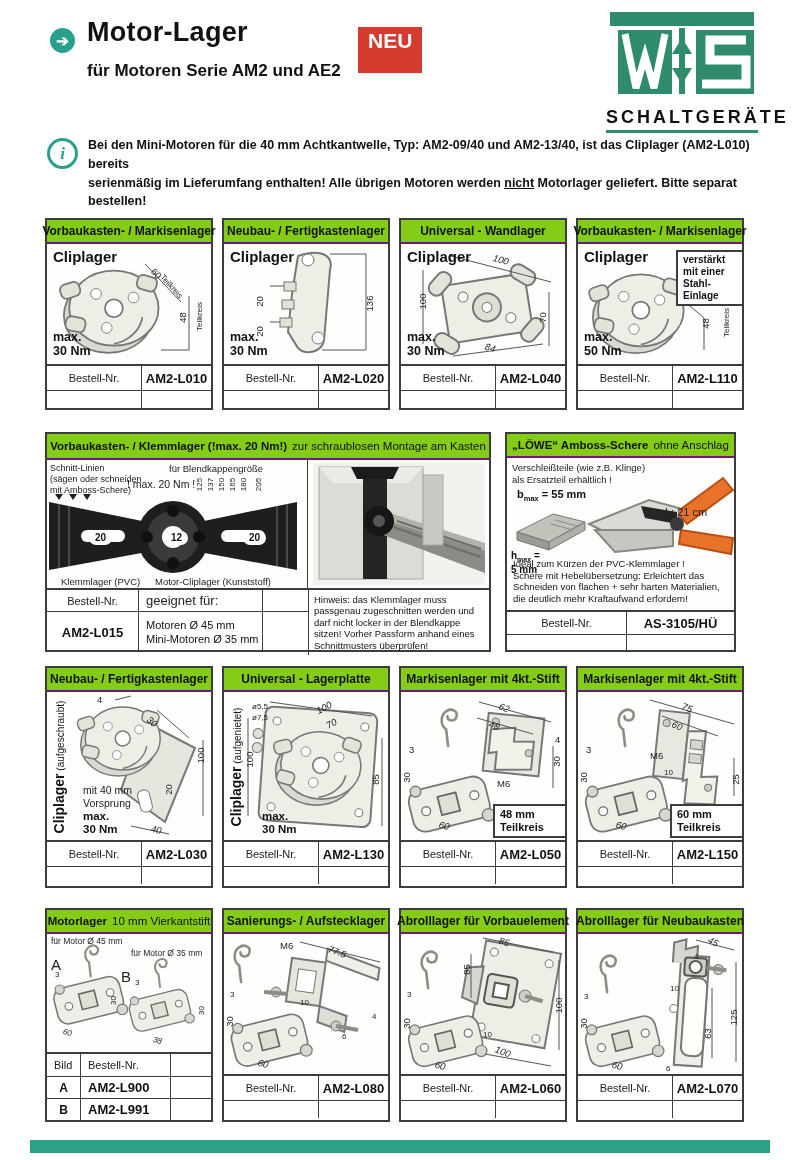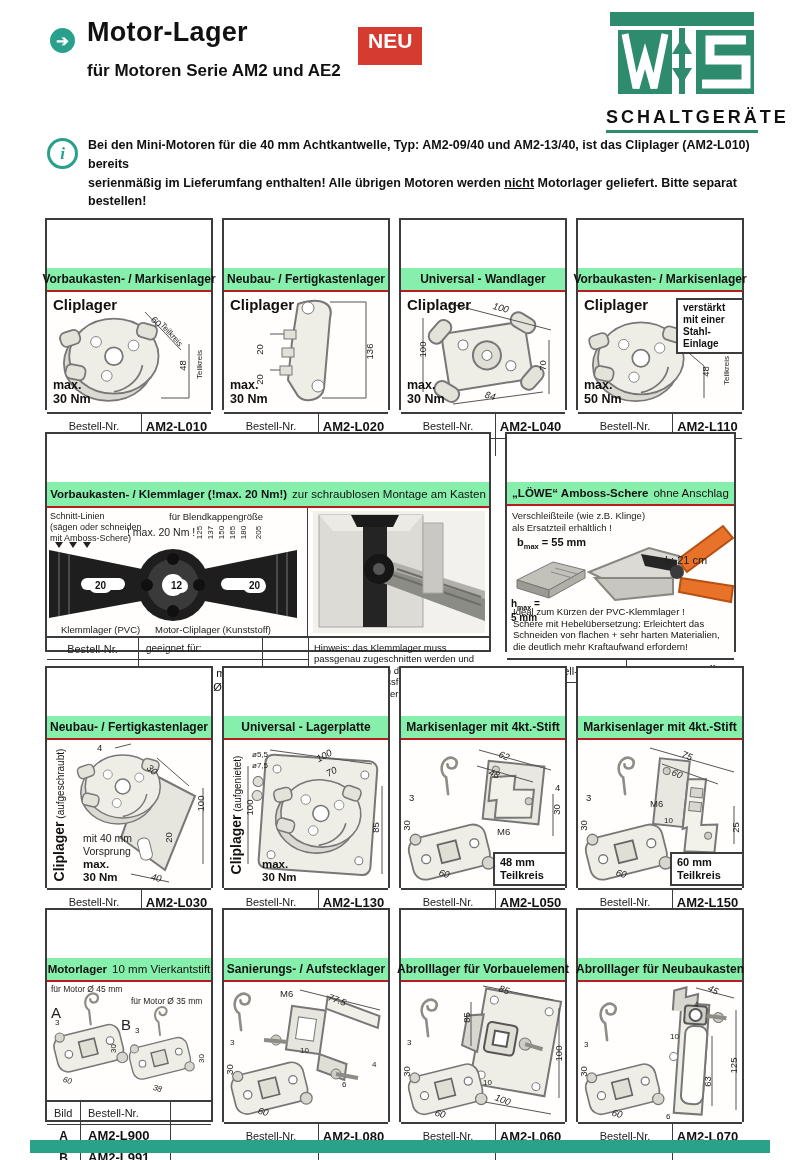--- a/index.html
+++ b/index.html
@@ -7,36 +7,36 @@
   .page{position:relative;width:800px;height:1160px;background:#fff;overflow:hidden;}
   .abs{position:absolute;}
 
   
   .arrow-circle{position:absolute;left:50px;top:28px;width:25px;height:25px;border-radius:50%;
     background:#29a08b;color:#fff;display:flex;align-items:center;justify-content:center;
     font-size:15px;font-weight:bold;}
   .title{position:absolute;left:87px;top:17px;font-size:27px;font-weight:bold;letter-spacing:.3px;}
   .subtitle{position:absolute;left:87px;top:61px;font-size:17px;font-weight:bold;}
   .neu{position:absolute;left:358px;top:27px;background:#d63b2f;color:#fff;font-weight:bold;
-    font-size:21px;padding:2px 10px 12px 10px;}
+    font-size:21px;padding:2px 10px 20px 10px;}
   .logo{position:absolute;left:606px;top:12px;width:152px;}
   .logo-caption{font-size:18px;font-weight:bold;letter-spacing:3px;color:#111;margin-top:3px;white-space:nowrap;}
   .logo-bar{height:3px;background:#2e8b6d;margin-top:2px;}
 
   
   .info-icon{position:absolute;left:47px;top:138px;width:25px;height:25px;border:3px solid #29a08b;
     border-radius:50%;color:#29a08b;display:flex;align-items:center;justify-content:center;
     font-family:"Liberation Serif",serif;font-weight:bold;font-style:italic;font-size:17px;}
   .info-text{position:absolute;left:88px;top:136px;width:672px;font-size:12.5px;font-weight:bold;line-height:1.5;}
   .uln{text-decoration:underline;}
 
   
   .pbox{position:absolute;border:2px solid #3c3c3c;background:#fff;box-sizing:border-box;}
-  .phd{height:24px;display:flex;align-items:center;justify-content:center;background:#86efac;
-    border-bottom:2px solid #b91c1c;font-weight:bold;font-size:12px;white-space:nowrap;box-sizing:border-box;margin-top:48px;}
+  .phd{height:24px;display:flex;align-items:center;justify-content:center;background:#84cc16;
+    border-bottom:2px solid #701a75;font-weight:bold;font-size:12px;white-space:nowrap;box-sizing:border-box;}
   .phd .nrm{font-weight:normal;margin-left:5px;}
   .pbd{position:relative;background:#fffefc;overflow:hidden;}
   .ptbl{border-top:2px solid #3c3c3c;}
   .trow{display:flex;box-sizing:border-box;}
   .trow + .trow{border-top:1px solid #3c3c3c;}
   .tc{display:flex;align-items:center;justify-content:center;box-sizing:border-box;border-right:1px solid #3c3c3c;}
   .tc:last-child{border-right:none;}
   .lbl{font-size:11px;color:#222;}
   .val{font-weight:bold;font-size:13px;}
   .left{justify-content:flex-start;padding-left:7px;}
@@ -308,21 +308,21 @@
         <line x1="80" y1="64" x2="168" y2="94" stroke="#6e6e68" stroke-width="2"></line>
         <circle cx="66" cy="58" r="15" fill="#161616"></circle>
         <circle cx="66" cy="58" r="6" fill="#555"></circle>
         <rect x="110" y="12" width="20" height="70" fill="#c9c8c2" stroke="#a9a8a2"></rect>
       </svg>
     </div>
     <div style="display:flex;border-top:2px solid #3c3c3c">
       <div style="width:262px;border-right:1px solid #3c3c3c;box-sizing:border-box">
         <div class="trow" style="height:21px">
           <div class="tc lbl" style="width:92px">Bestell-Nr.</div>
-          <div class="tc lbl left" style="width:124px;font-size:10px">geeignet für:</div>
+          <div class="tc lbl left" style="width:124px;font-size:13px">geeignet für:</div>
           <div class="tc" style="flex:1"></div>
         </div>
         <div class="trow" style="height:41px">
           <div class="tc val" style="width:92px">AM2-L015</div>
           <div class="tc left pre" style="width:124px;font-size:11px;line-height:1.3">Motoren Ø 45 mm
 Mini-Motoren Ø 35 mm</div>
           <div class="tc" style="flex:1"></div>
         </div>
       </div>
       <div class="hinweis" style="flex:1">

